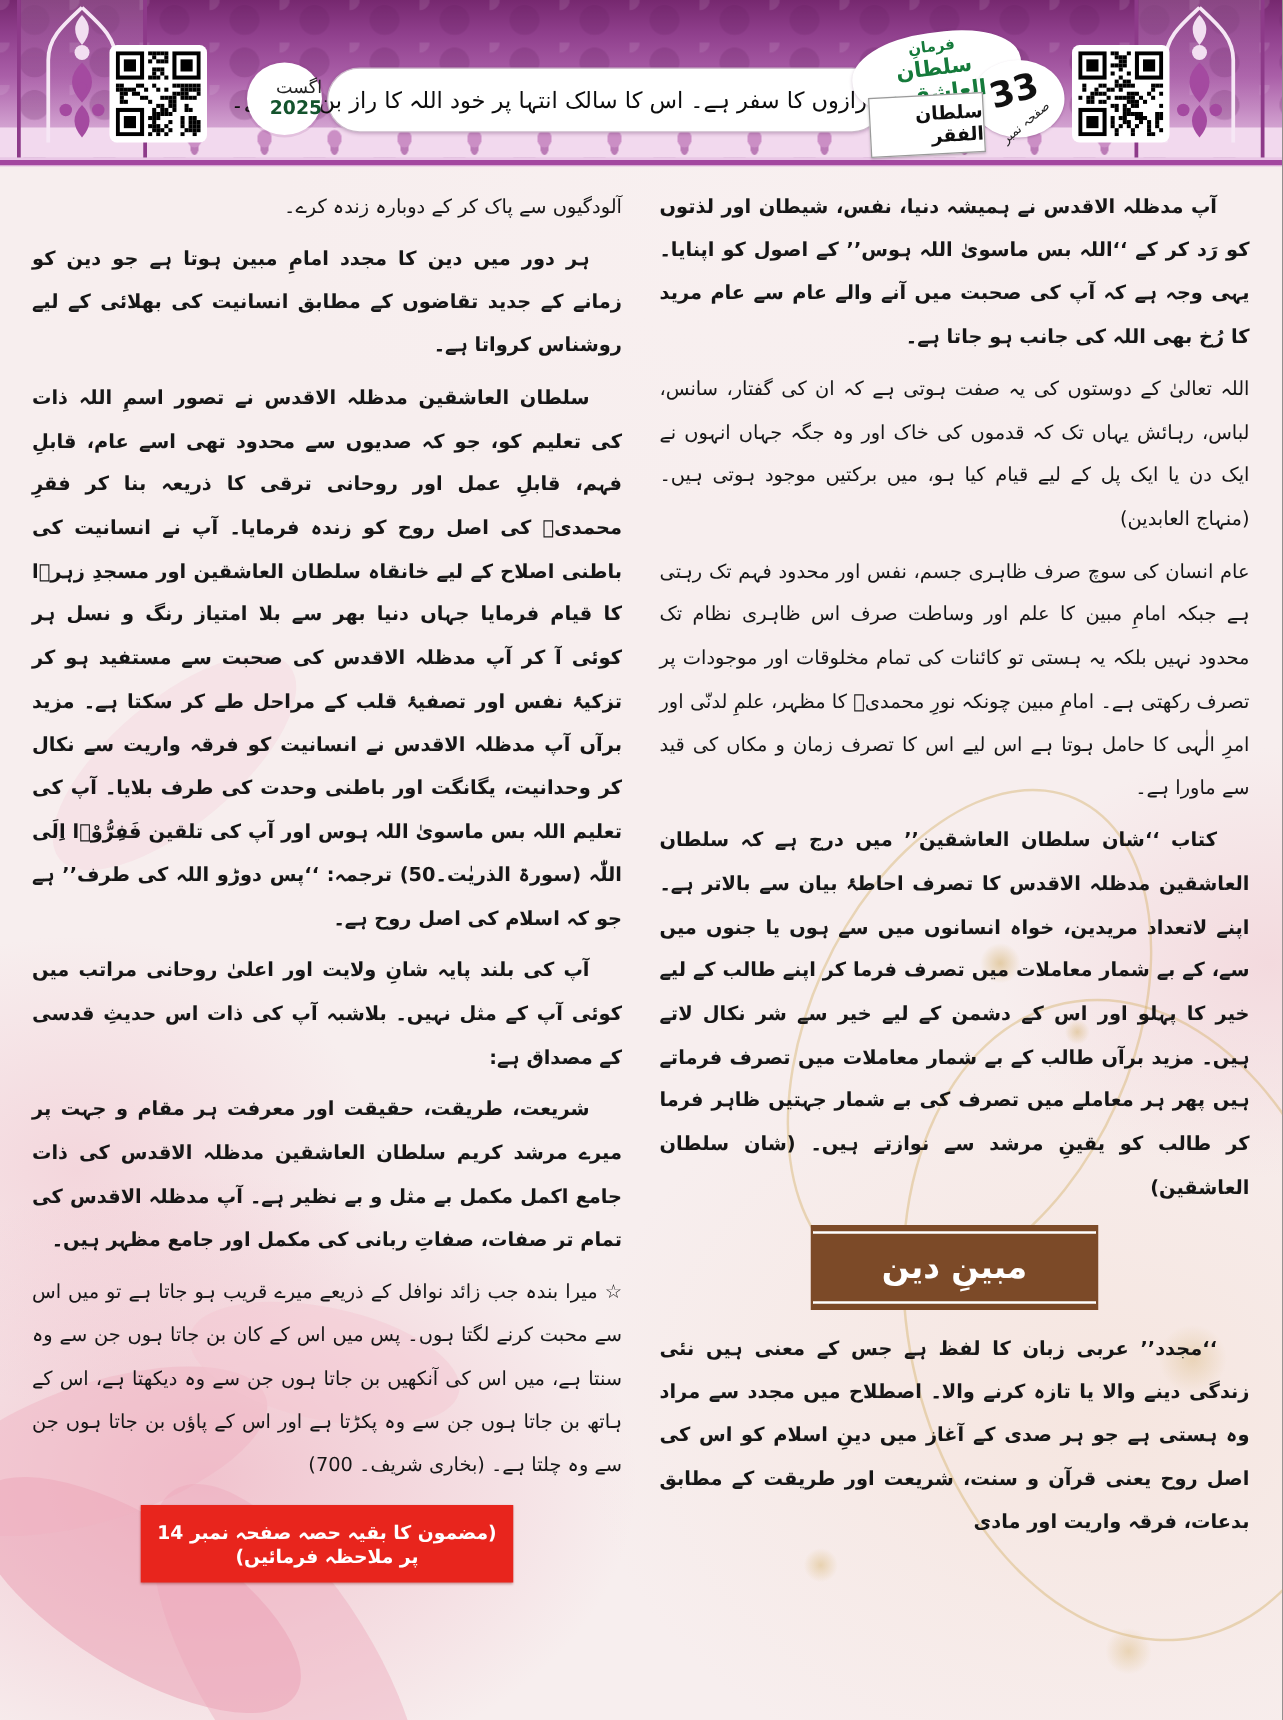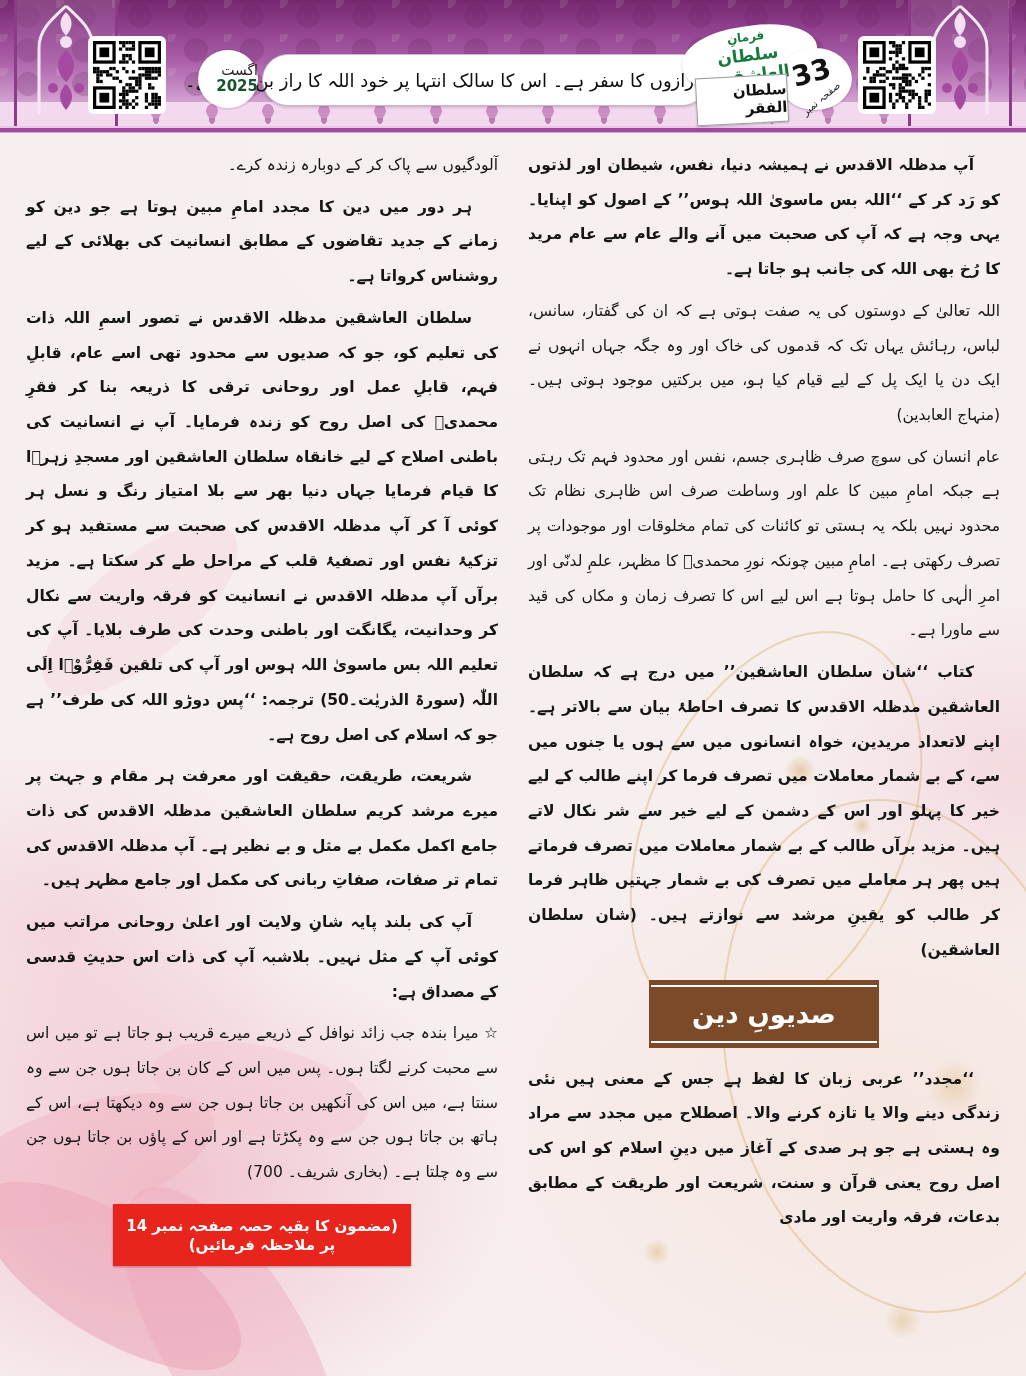--- a/index.html
+++ b/index.html
@@ -447,30 +447,30 @@
   <div class="petal" style="left:20px;  top:560px;    width:240px; height:100px; background:rgba(246,210,219,.40); transform:rotate(-40deg);"></div>
   <div class="gold-arc" style="right:120px; top:620px;  width:260px; height:420px; transform:rotate(24deg);"></div>
   <div class="gold-arc" style="right:-60px; bottom:60px; width:360px; height:520px; transform:rotate(-12deg);"></div>
 
   <section class="col col-first">
     <p class="para indent">آپ مدظلہ الاقدس نے ہمیشہ دنیا، نفس، شیطان اور لذتوں کو رَد کر کے ‘‘اللہ بس ماسویٰ اللہ ہوس’’ کے اصول کو اپنایا۔ یہی وجہ ہے کہ آپ کی صحبت میں آنے والے عام سے عام مرید کا رُخ بھی اللہ کی جانب ہو جاتا ہے۔</p>
     <p class="para">اللہ تعالیٰ کے دوستوں کی یہ صفت ہوتی ہے کہ ان کی گفتار، سانس، لباس، رہائش یہاں تک کہ قدموں کی خاک اور وہ جگہ جہاں انہوں نے ایک دن یا ایک پل کے لیے قیام کیا ہو، میں برکتیں موجود ہوتی ہیں۔ (منہاج العابدین)</p>
     <p class="para">عام انسان کی سوچ صرف ظاہری جسم، نفس اور محدود فہم تک رہتی ہے جبکہ امامِ مبین کا علم اور وساطت صرف اس ظاہری نظام تک محدود نہیں بلکہ یہ ہستی تو کائنات کی تمام مخلوقات اور موجودات پر تصرف رکھتی ہے۔ امامِ مبین چونکہ نورِ محمدیؐ کا مظہر، علمِ لدنّی اور امرِ الٰہی کا حامل ہوتا ہے اس لیے اس کا تصرف زمان و مکاں کی قید سے ماورا ہے۔</p>
     <p class="para indent">کتاب ‘‘شان سلطان العاشقین’’ میں درج ہے کہ سلطان العاشقین مدظلہ الاقدس کا تصرف احاطۂ بیان سے بالاتر ہے۔ اپنے لاتعداد مریدین، خواہ انسانوں میں سے ہوں یا جنوں میں سے، کے بے شمار معاملات میں تصرف فرما کر اپنے طالب کے لیے خیر کا پہلو اور اس کے دشمن کے لیے خیر سے شر نکال لاتے ہیں۔ مزید برآں طالب کے بے شمار معاملات میں تصرف فرماتے ہیں پھر ہر معاملے میں تصرف کی بے شمار جہتیں ظاہر فرما کر طالب کو یقینِ مرشد سے نوازتے ہیں۔ (شان سلطان العاشقین)</p>
     <div class="brown-banner">
-      <span>صدیوںِ دین</span>
+      <span>مبینِ دین</span>
     </div>
     <p class="para indent">‘‘مجدد’’ عربی زبان کا لفظ ہے جس کے معنی ہیں نئی زندگی دینے والا یا تازہ کرنے والا۔ اصطلاح میں مجدد سے مراد وہ ہستی ہے جو ہر صدی کے آغاز میں دینِ اسلام کو اس کی اصل روح یعنی قرآن و سنت، شریعت اور طریقت کے مطابق بدعات، فرقہ واریت اور مادی</p>
   </section>
 
   <section class="col col-second">
     <p class="para">آلودگیوں سے پاک کر کے دوبارہ زندہ کرے۔</p>
     <p class="para indent">ہر دور میں دین کا مجدد امامِ مبین ہوتا ہے جو دین کو زمانے کے جدید تقاضوں کے مطابق انسانیت کی بھلائی کے لیے روشناس کرواتا ہے۔</p>
     <p class="para indent">سلطان العاشقین مدظلہ الاقدس نے تصور اسمِ اللہ ذات کی تعلیم کو، جو کہ صدیوں سے محدود تھی اسے عام، قابلِ فہم، قابلِ عمل اور روحانی ترقی کا ذریعہ بنا کر فقرِ محمدیؐ کی اصل روح کو زندہ فرمایا۔ آپ نے انسانیت کی باطنی اصلاح کے لیے خانقاہ سلطان العاشقین اور مسجدِ زہرؑا کا قیام فرمایا جہاں دنیا بھر سے بلا امتیاز رنگ و نسل ہر کوئی آ کر آپ مدظلہ الاقدس کی صحبت سے مستفید ہو کر تزکیۂ نفس اور تصفیۂ قلب کے مراحل طے کر سکتا ہے۔ مزید برآں آپ مدظلہ الاقدس نے انسانیت کو فرقہ واریت سے نکال کر وحدانیت، یگانگت اور باطنی وحدت کی طرف بلایا۔ آپ کی تعلیم اللہ بس ماسویٰ اللہ ہوس اور آپ کی تلقین فَفِرُّوْۤا اِلَی اللّٰہ (سورۃ الذریٰت۔50) ترجمہ: ‘‘پس دوڑو اللہ کی طرف’’ ہے جو کہ اسلام کی اصل روح ہے۔</p>
+    <p class="para indent">آپ کی بلند پایہ شانِ ولایت اور اعلیٰ روحانی مراتب میں کوئی آپ کے مثل نہیں۔ بلاشبہ آپ کی ذات اس حدیثِ قدسی کے مصداق ہے:</p>
     <p class="para indent">شریعت، طریقت، حقیقت اور معرفت ہر مقام و جہت پر میرے مرشد کریم سلطان العاشقین مدظلہ الاقدس کی ذات جامع اکمل مکمل بے مثل و بے نظیر ہے۔ آپ مدظلہ الاقدس کی تمام تر صفات، صفاتِ ربانی کی مکمل اور جامع مظہر ہیں۔</p>
-    <p class="para indent">آپ کی بلند پایہ شانِ ولایت اور اعلیٰ روحانی مراتب میں کوئی آپ کے مثل نہیں۔ بلاشبہ آپ کی ذات اس حدیثِ قدسی کے مصداق ہے:</p>
     <p class="para">☆   میرا بندہ جب زائد نوافل کے ذریعے میرے قریب ہو جاتا ہے تو میں اس سے محبت کرنے لگتا ہوں۔ پس میں اس کے کان بن جاتا ہوں جن سے وہ سنتا ہے، میں اس کی آنکھیں بن جاتا ہوں جن سے وہ دیکھتا ہے، اس کے ہاتھ بن جاتا ہوں جن سے وہ پکڑتا ہے اور اس کے پاؤں بن جاتا ہوں جن سے وہ چلتا ہے۔ (بخاری شریف۔ 700)</p>
     <div class="red-note">
       <span>(مضمون کا بقیہ حصہ صفحہ نمبر 14 پر ملاحظہ فرمائیں)</span>
     </div>
   </section>
 
 </div>
 
 </body></html>

